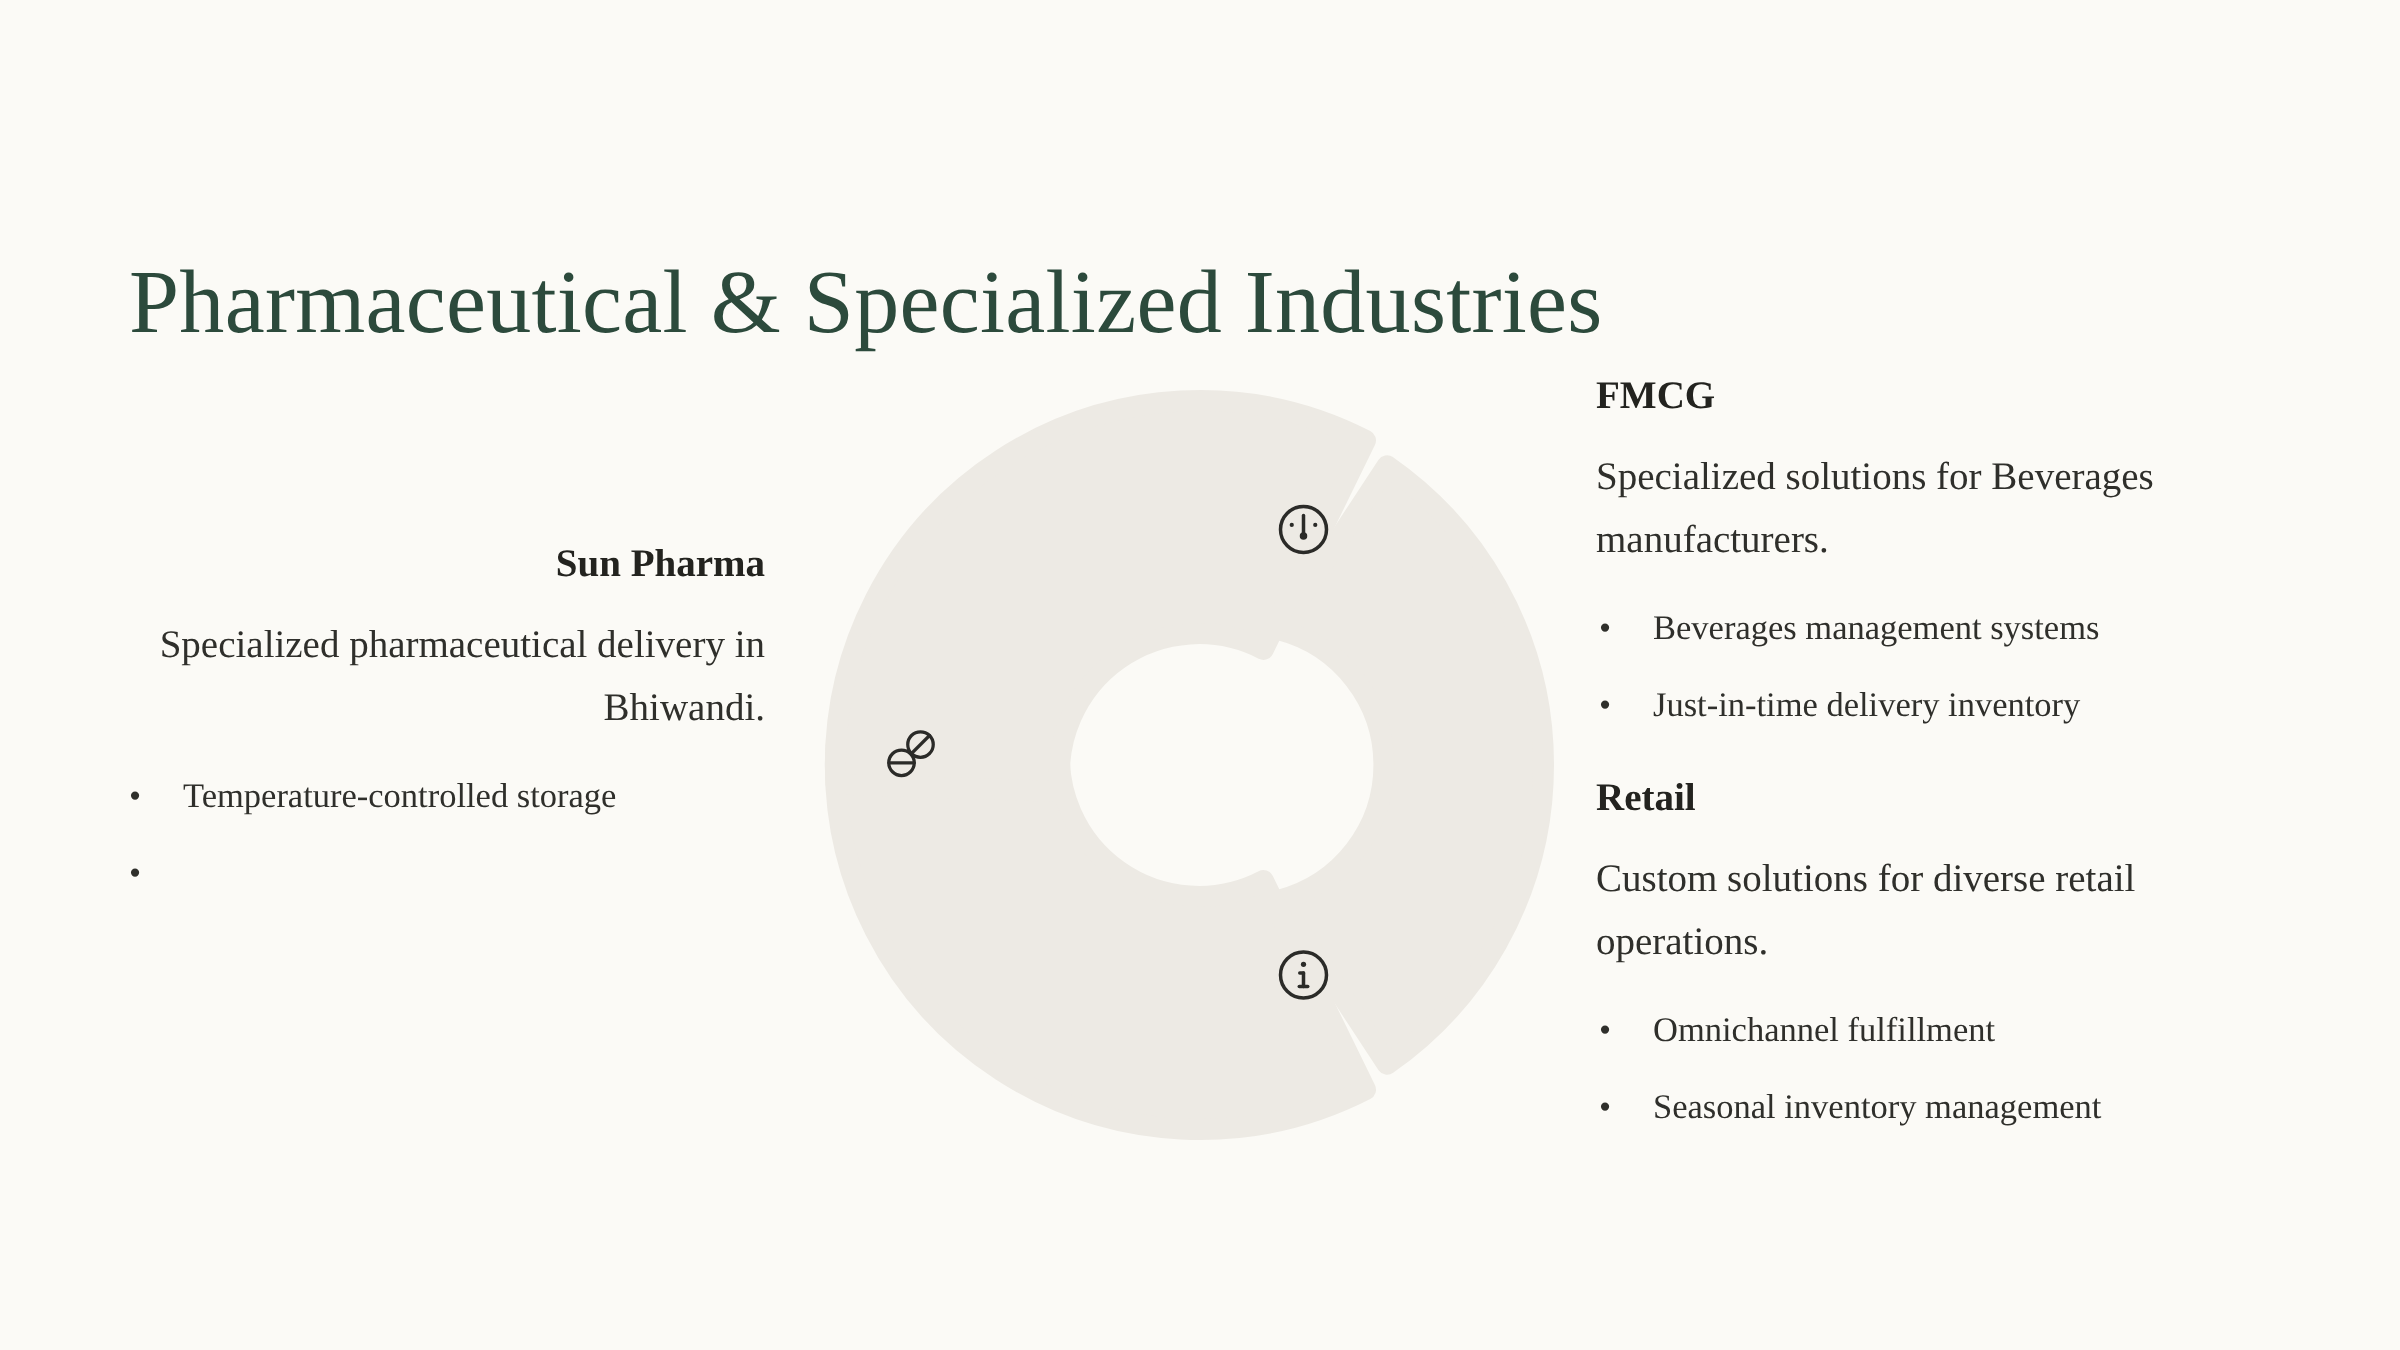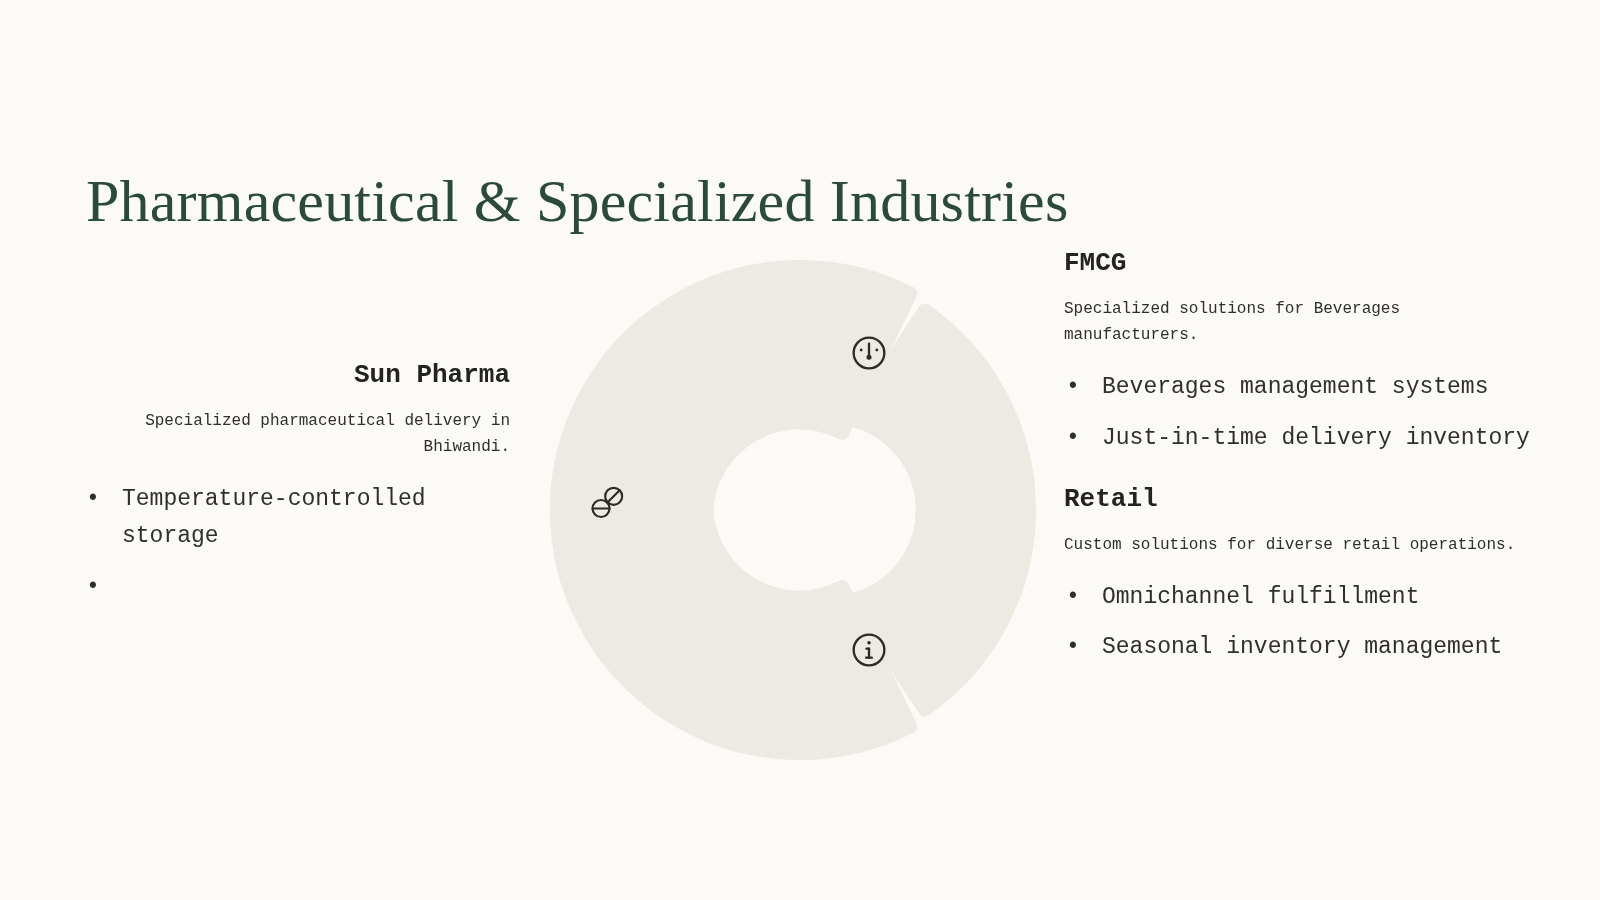--- a/index.html
+++ b/index.html
@@ -33,21 +33,20 @@
     line-height: 1.1;
     font-weight: 400;
     color: #2c4a3c;
     letter-spacing: 0.2px;
     white-space: nowrap;
   }
 
   
   .col {
     position: absolute;
-    font-family: Liberation Mono, monospace;
   }
   .col-left {
     left: 70px;
     top: 360px;
     width: 440px;
     text-align: right;
   }
   .col-right {
     left: 1064px;
     top: 248px;
@@ -60,21 +59,21 @@
   }
 
   .block-title {
     font-size: 26px;
     font-weight: 700;
     color: #23231f;
     line-height: 1.2;
     margin: 0 0 18px 0;
   }
   .block-desc {
-    font-size: 16px;
+    font-size: 26px;
     line-height: 1.62;
     color: #2f2f2b;
     margin: 0;
   }
 
   .bullets {
     list-style: none;
     margin: 20px 0 0 0;
     padding: 0;
   }

